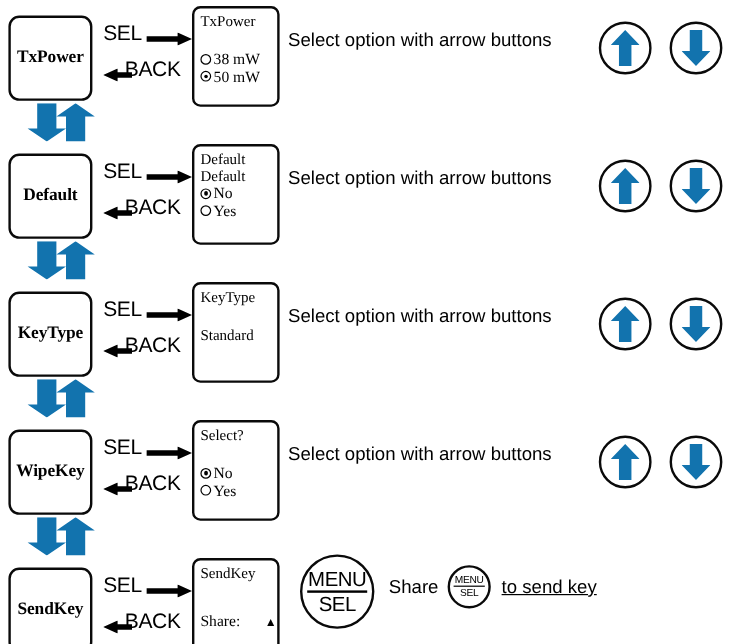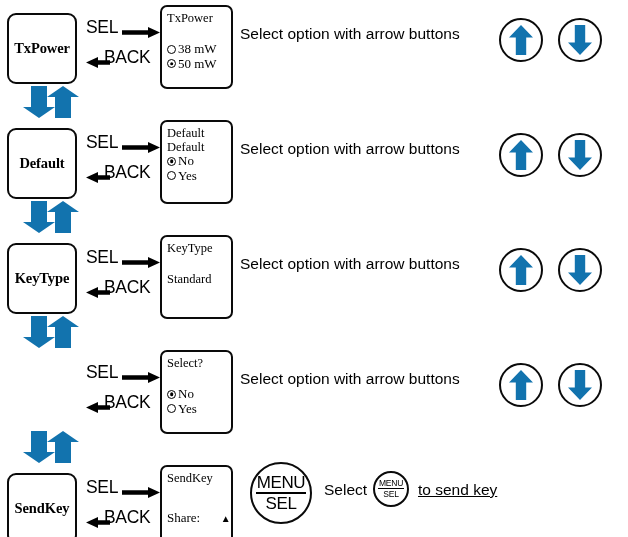--- a/index.html
+++ b/index.html
@@ -257,20 +257,23 @@
 
   <div class="vconn" style="top:316px;">
     <svg width="120" height="32" viewBox="0 0 120 32">
       <path d="M31,0 H47 V21 H55 L39,32 L23,21 H31 Z" fill="#1273AE"></path>
       <path d="M63,32 H79 V11 H87 L71,0 L55,11 H63 Z" fill="#1273AE" transform="translate(-8,0)"></path>
     </svg>
   </div>
 
   <div class="row" style="top:345px;">
 
+    <div class="menu-box">
+      <span class="menu-box-label">WipeKey</span>
+    </div>
 
     <div class="sel-wrap">
       <span class="trans-label">SEL</span>
       <svg class="arrow-h" viewBox="0 0 38 11" preserveAspectRatio="none">
         <path d="M0,3.2 H26 V0 L38,5.5 L26,11 V7.8 H0 Z" fill="#000"></path>
       </svg>
     </div>
     <div class="back-wrap">
       <svg class="arrow-h" viewBox="0 0 24 11" preserveAspectRatio="none">
         <path d="M24,3.2 H12 V0 L0,5.5 L12,11 V7.8 H24 Z" fill="#000"></path>
@@ -340,21 +343,21 @@
         <span class="share-tri">▲</span>
       </div>
     </div>
   </div>
 
   <div class="menusel-big">
     <span class="t1">MENU</span>
     <span class="t2">SEL</span>
   </div>
 
-  <div class="press-text-a">Select</div>
+  <div class="press-text-a">Share</div>
 
   <div class="menusel-small">
     <span class="t1">MENU</span>
     <span class="t2">SEL</span>
   </div>
 
   <div class="press-text-b">to send key</div>
 
   <div class="watermark"></div>
 

